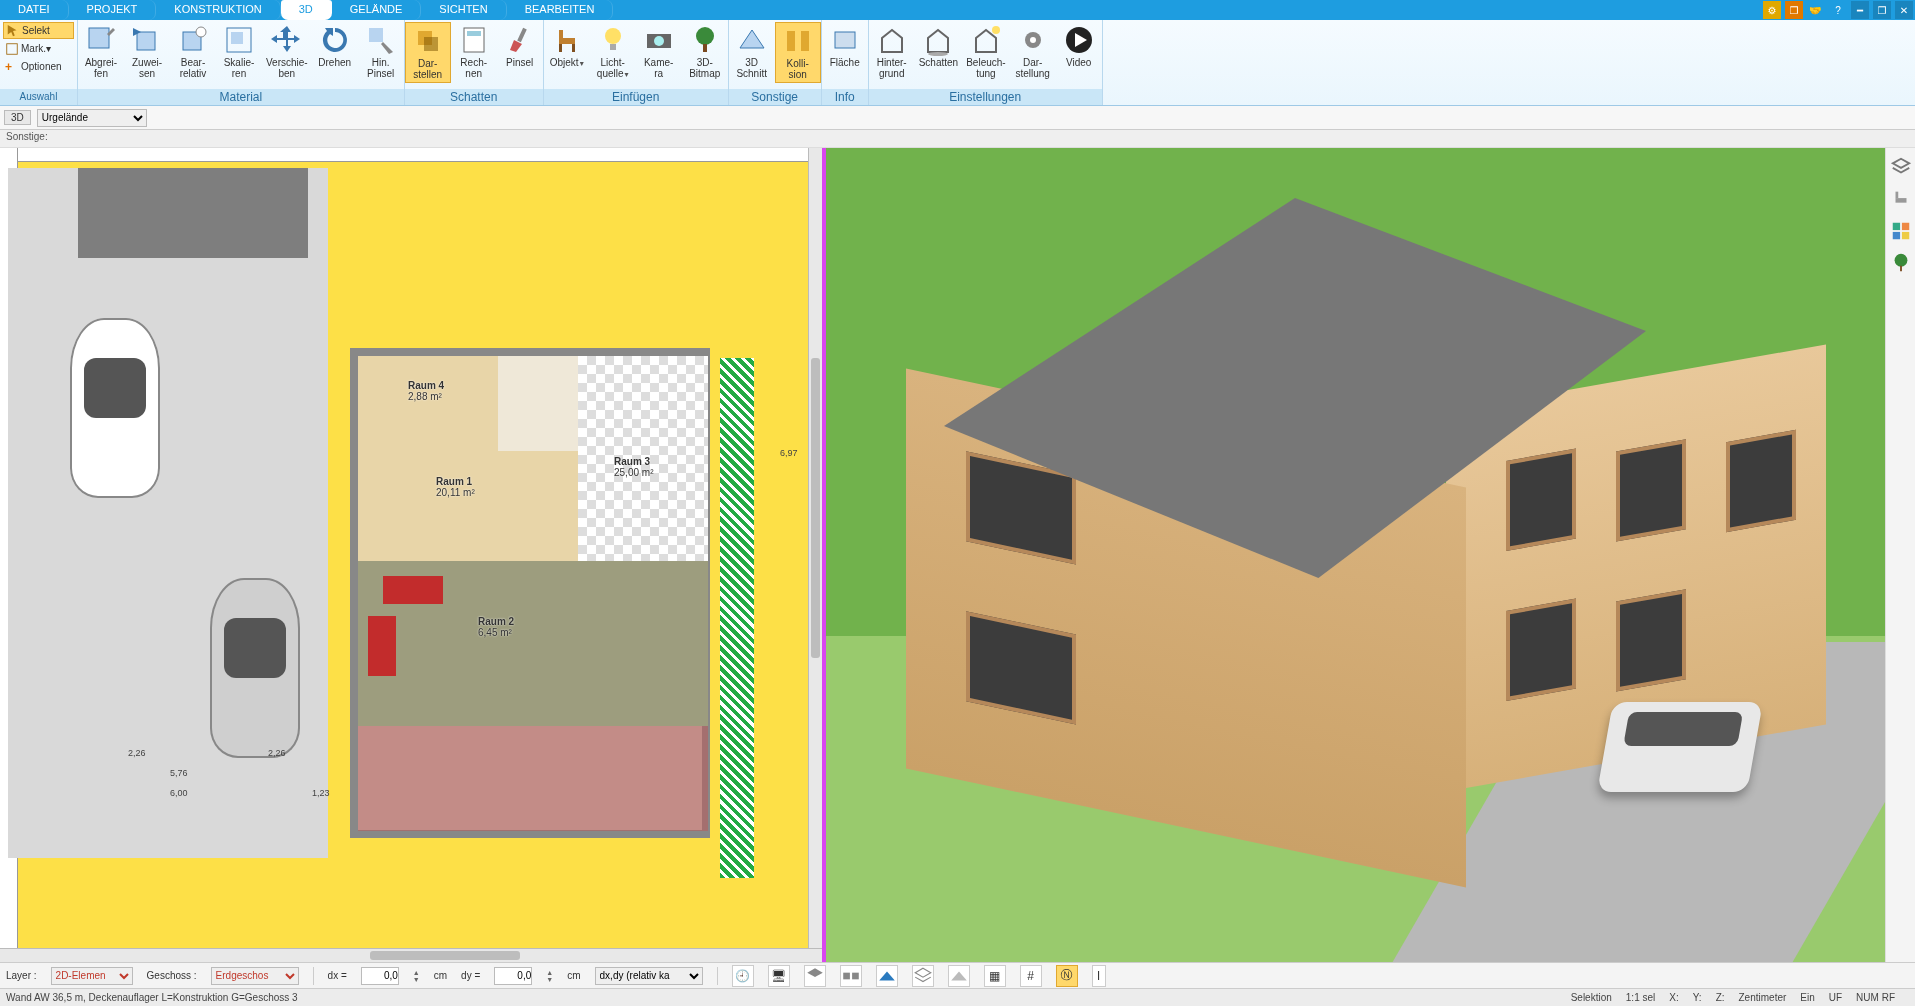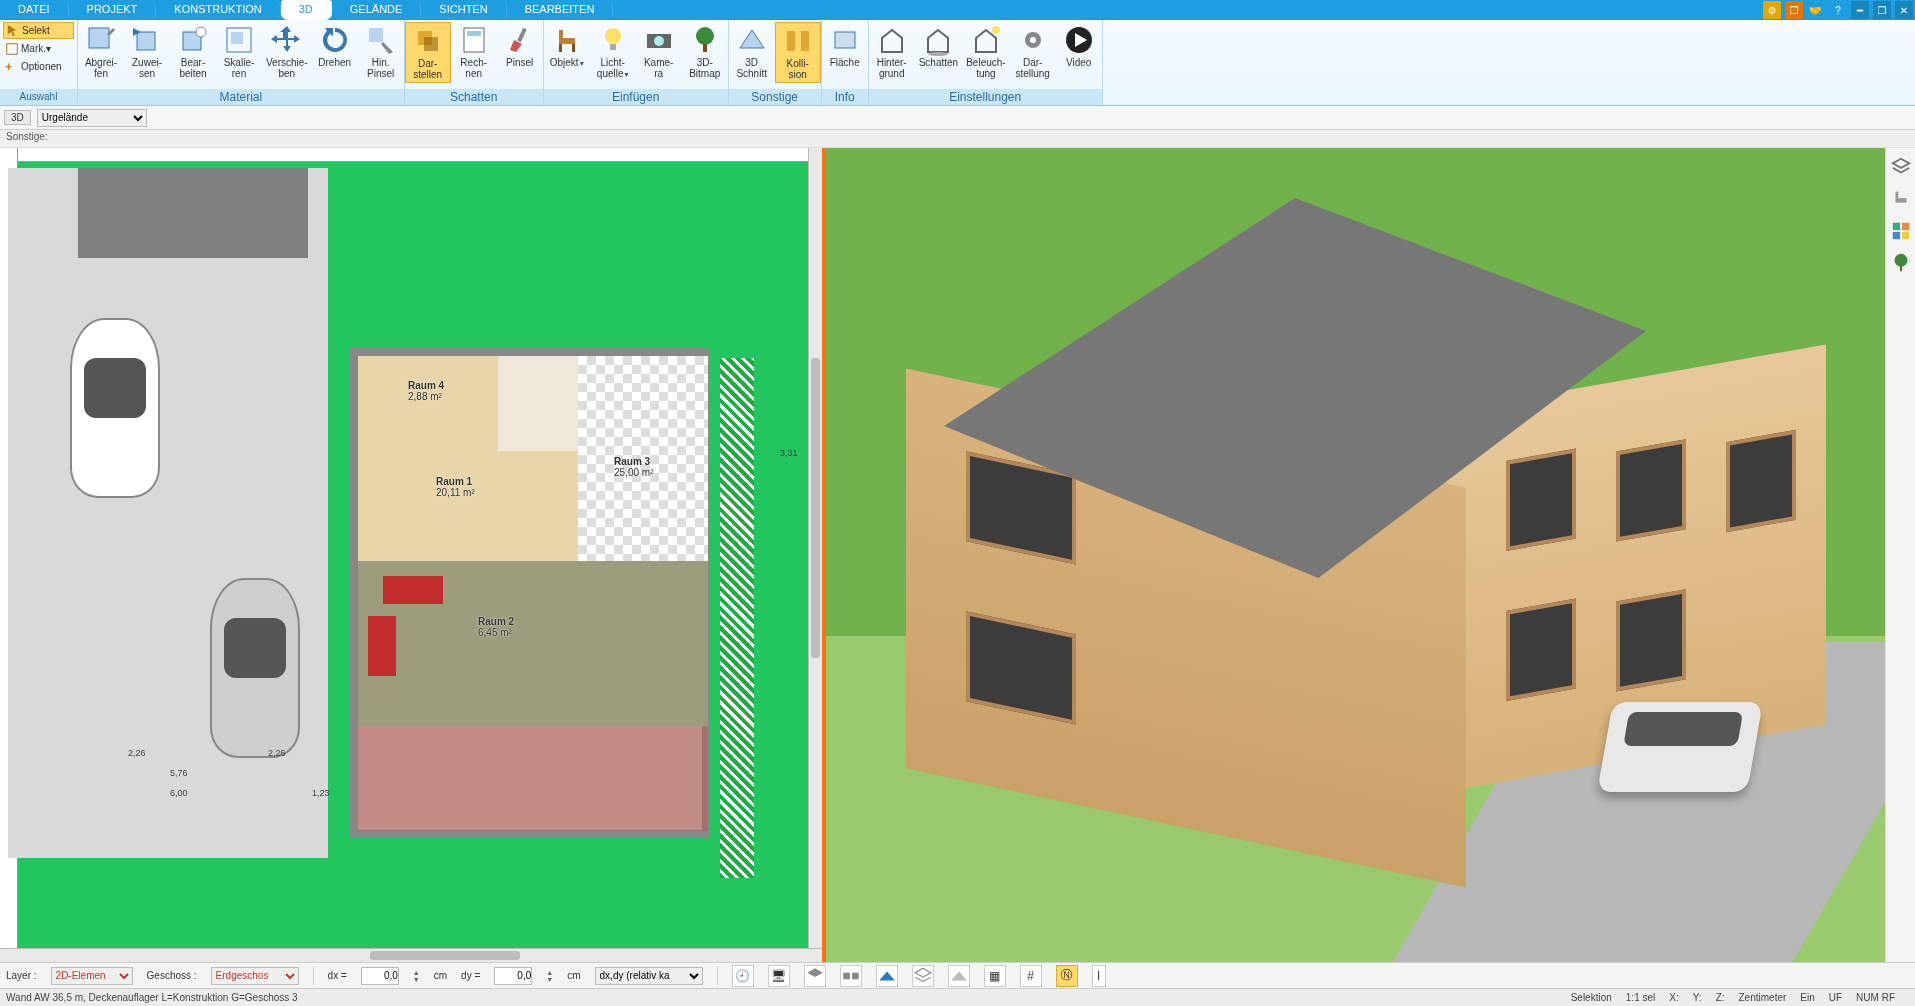--- a/index.html
+++ b/index.html
@@ -29,21 +29,21 @@
 .leftsel .titlebar { height:16px; background:#c9e6f7; text-align:center; font-size:10px; color:#2a6fa0; line-height:16px; margin:0 -3px -2px; }
 
 
 .subbar { height:24px; border-bottom:1px solid #ccc; background:#f7f7f7; display:flex; align-items:center; padding:0 4px; gap:6px; }
 .subbar .modelbl { background:#e8e8e8; border:1px solid #bbb; padding:1px 6px; font-size:10px; }
 .subbar select { font-size:10px; border:1px solid #bbb; height:18px; min-width:110px; }
 .dialogbar { height:18px; border-bottom:1px solid #ddd; background:#efefef; padding:1px 6px; font-size:10px; color:#555; }
 
 
 .workarea { display:flex; height:calc(1006px - 20px - 86px - 24px - 18px - 26px - 18px); }
-.pane2d { flex:0 0 826px; position:relative; background:#22c55e; border-right:4px solid #f97316; overflow:hidden; }
+.pane2d { flex:0 0 826px; position:relative; background:#fde047; border-right:4px solid #d946ef; overflow:hidden; }
 .pane3d { flex:1; position:relative; background:#5fa040; overflow:hidden; }
 .sidepanel { width:30px; background:#f4f4f4; border-left:1px solid #ddd; display:flex; flex-direction:column; align-items:center; gap:10px; padding-top:8px; }
 .sidepanel .sicon { width:22px; height:22px; cursor:pointer; display:flex; align-items:center; justify-content:center; }
 
 
 .plan { position:absolute; inset:0; }
 .ruler-v { position:absolute; left:0; top:0; bottom:0; width:18px; border-right:1px solid #999; background:#fff; }
 .ruler-h { position:absolute; left:0; top:0; right:0; height:14px; border-bottom:1px solid #999; background:#fff; }
 .driveway { position:absolute; left:8px; top:20px; width:320px; height:690px; background:#d9d9d9; }
 .garage   { position:absolute; left:78px; top:20px; width:230px; height:90px; background:#7e7e7e; }
@@ -162,21 +162,21 @@
 sen</div>
         </div>
       <div class="ribbtn">
           <div class="ic">
             <svg viewBox="0 0 32 32">
               <rect x="6" y="8" width="18" height="18" fill="#b8d4f0" stroke="#3a78b0"></rect>
               <circle cx="24" cy="8" r="5" fill="#fff" stroke="#888"></circle>
             </svg>
           </div>
           <div class="lbl">Bear-
-beiten</div>
+relativ</div>
         </div>
       <div class="ribbtn">
           <div class="ic">
             <svg viewBox="0 0 32 32">
               <rect x="4" y="4" width="24" height="24" fill="none" stroke="#3a78b0"></rect>
               <rect x="8" y="8" width="12" height="12" fill="#b8d4f0"></rect>
             </svg>
           </div>
           <div class="lbl">Skalie-
 ren</div>
@@ -417,21 +417,21 @@
         <div class="rmlabel" style="left:256px;top:100px"><span>Raum 3</span><br><span style="font-weight:400">25,00 m²</span></div>
         <div class="rmlabel" style="left:120px;top:260px"><span>Raum 2</span><br><span style="font-weight:400">6,45 m²</span></div>
       </div>
       <div class="hedge" style="left:720px; top:210px; height:520px"></div>
 
       <div class="dim" style="left:128px; top:600px">2,26</div>
       <div class="dim" style="left:268px; top:600px">2,26</div>
       <div class="dim" style="left:170px; top:620px">5,76</div>
       <div class="dim" style="left:170px; top:640px">6,00</div>
       <div class="dim" style="left:312px; top:640px">1,23</div>
-      <div class="dim" style="left:780px; top:300px">3,31</div>
+      <div class="dim" style="left:780px; top:300px">6,97</div>
     </div>
     <div class="scrollv">
         <div class="thumb"></div>
       </div>
     <div class="scrollh">
         <div class="thumb"></div>
       </div>
   </div>
 
   <div class="pane3d">

